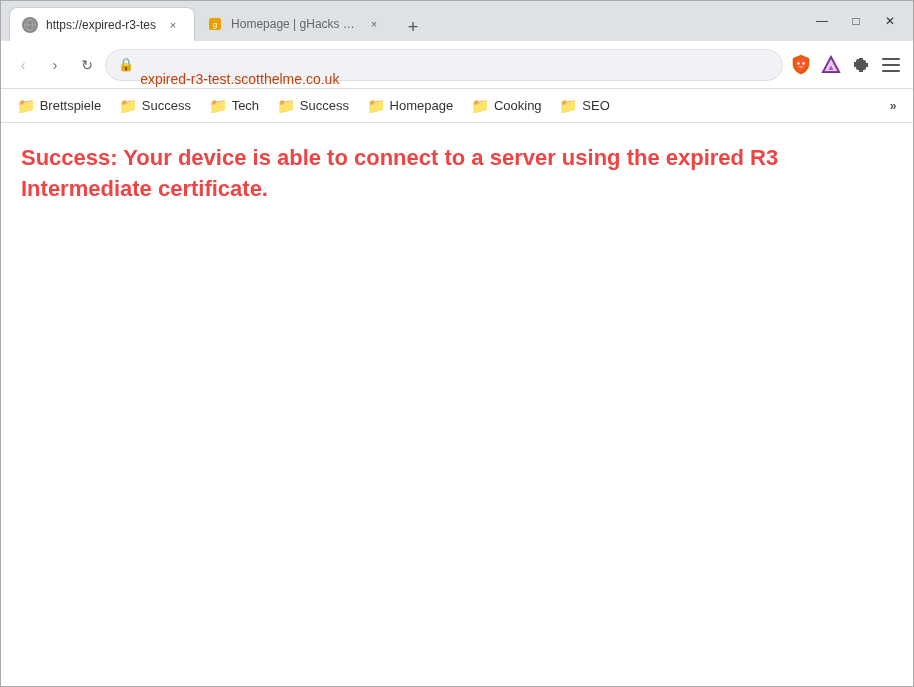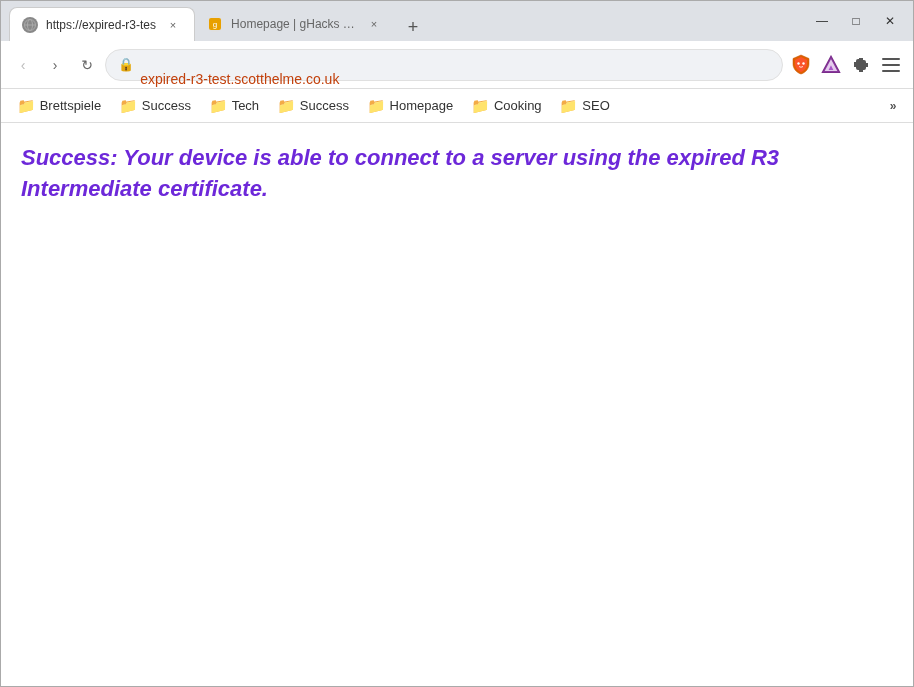--- a/index.html
+++ b/index.html
@@ -82,23 +82,22 @@
       width: 24px; height: 24px; display: flex; align-items: center; justify-content: center;
       border-radius: 4px; cursor: pointer; font-size: 12px; font-weight: bold; color: #555;
       margin-left: auto;
     }
 
     
     .page-content {
       flex: 1; background: #fff; padding: 20px; overflow: auto;
     }
     .success-message {
-      font-size: 22px; font-weight: bold; color: #6d28d9; line-height: 1.4;
+      font-size: 22px; font-weight: bold; color: #ef4444; line-height: 1.4;
       max-width: 860px;
-      font-style: italic;
     }
 
     
     .favicon-circle {
       width: 16px; height: 16px; border-radius: 50%; background: #e0e0e0;
       display: flex; align-items: center; justify-content: center; flex-shrink: 0;
     }
 
     
     .globe-favicon {

